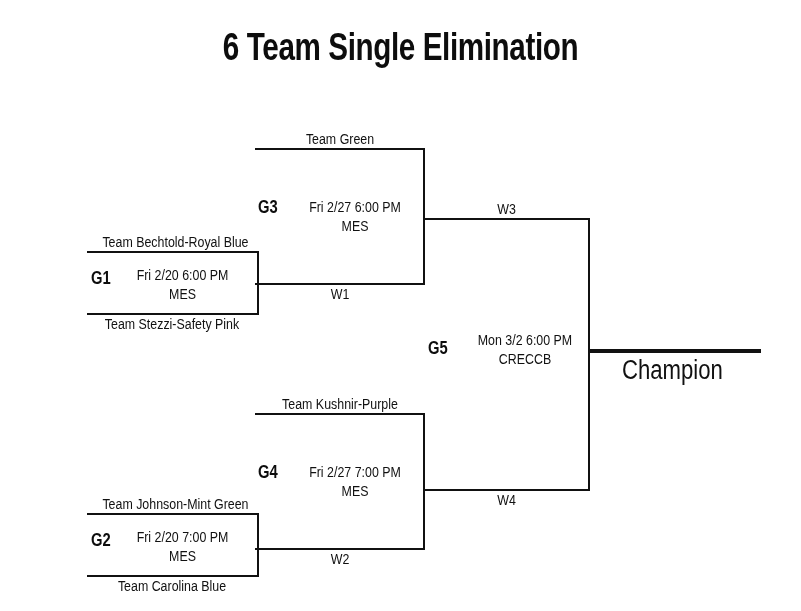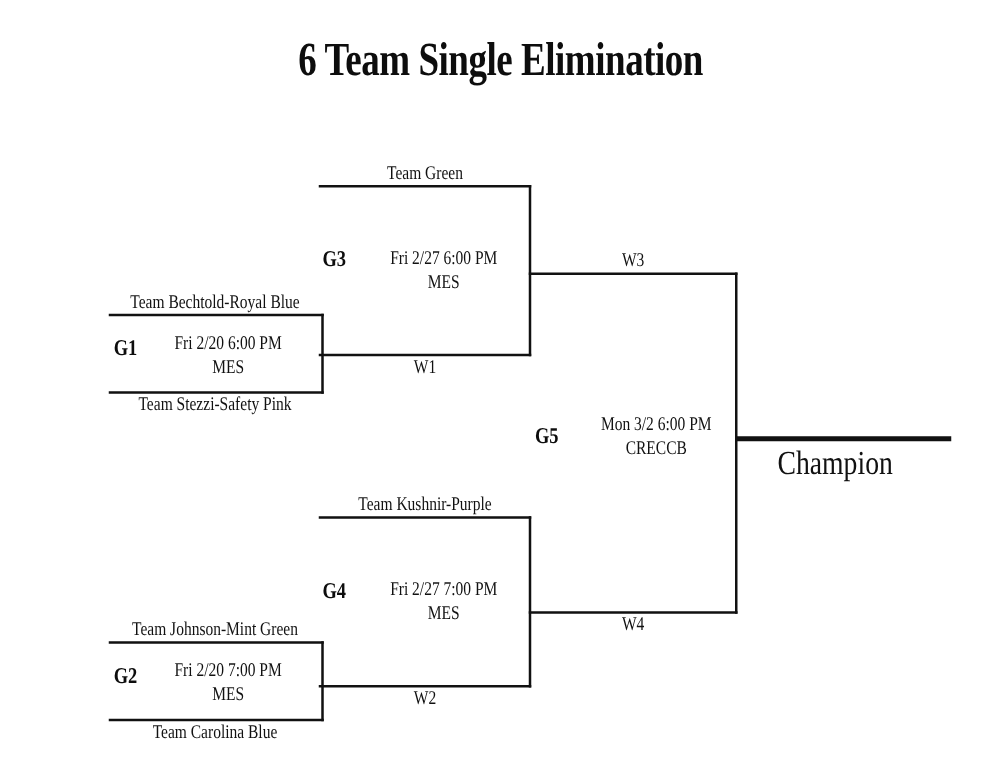--- a/index.html
+++ b/index.html
@@ -5,21 +5,21 @@
   html, body {
     margin: 0;
     padding: 0;
     background: #ffffff;
   }
   #root {
     position: relative;
     width: 801px;
     height: 611px;
     background: #ffffff;
-    font-family: Liberation Serif, serif;
+    font-family: Liberation Sans, sans-serif;
     color: #111111;
     overflow: hidden;
   }
 
   
   .title {
     position: absolute;
     left: 0;
     top: 26px;
     width: 801px;

